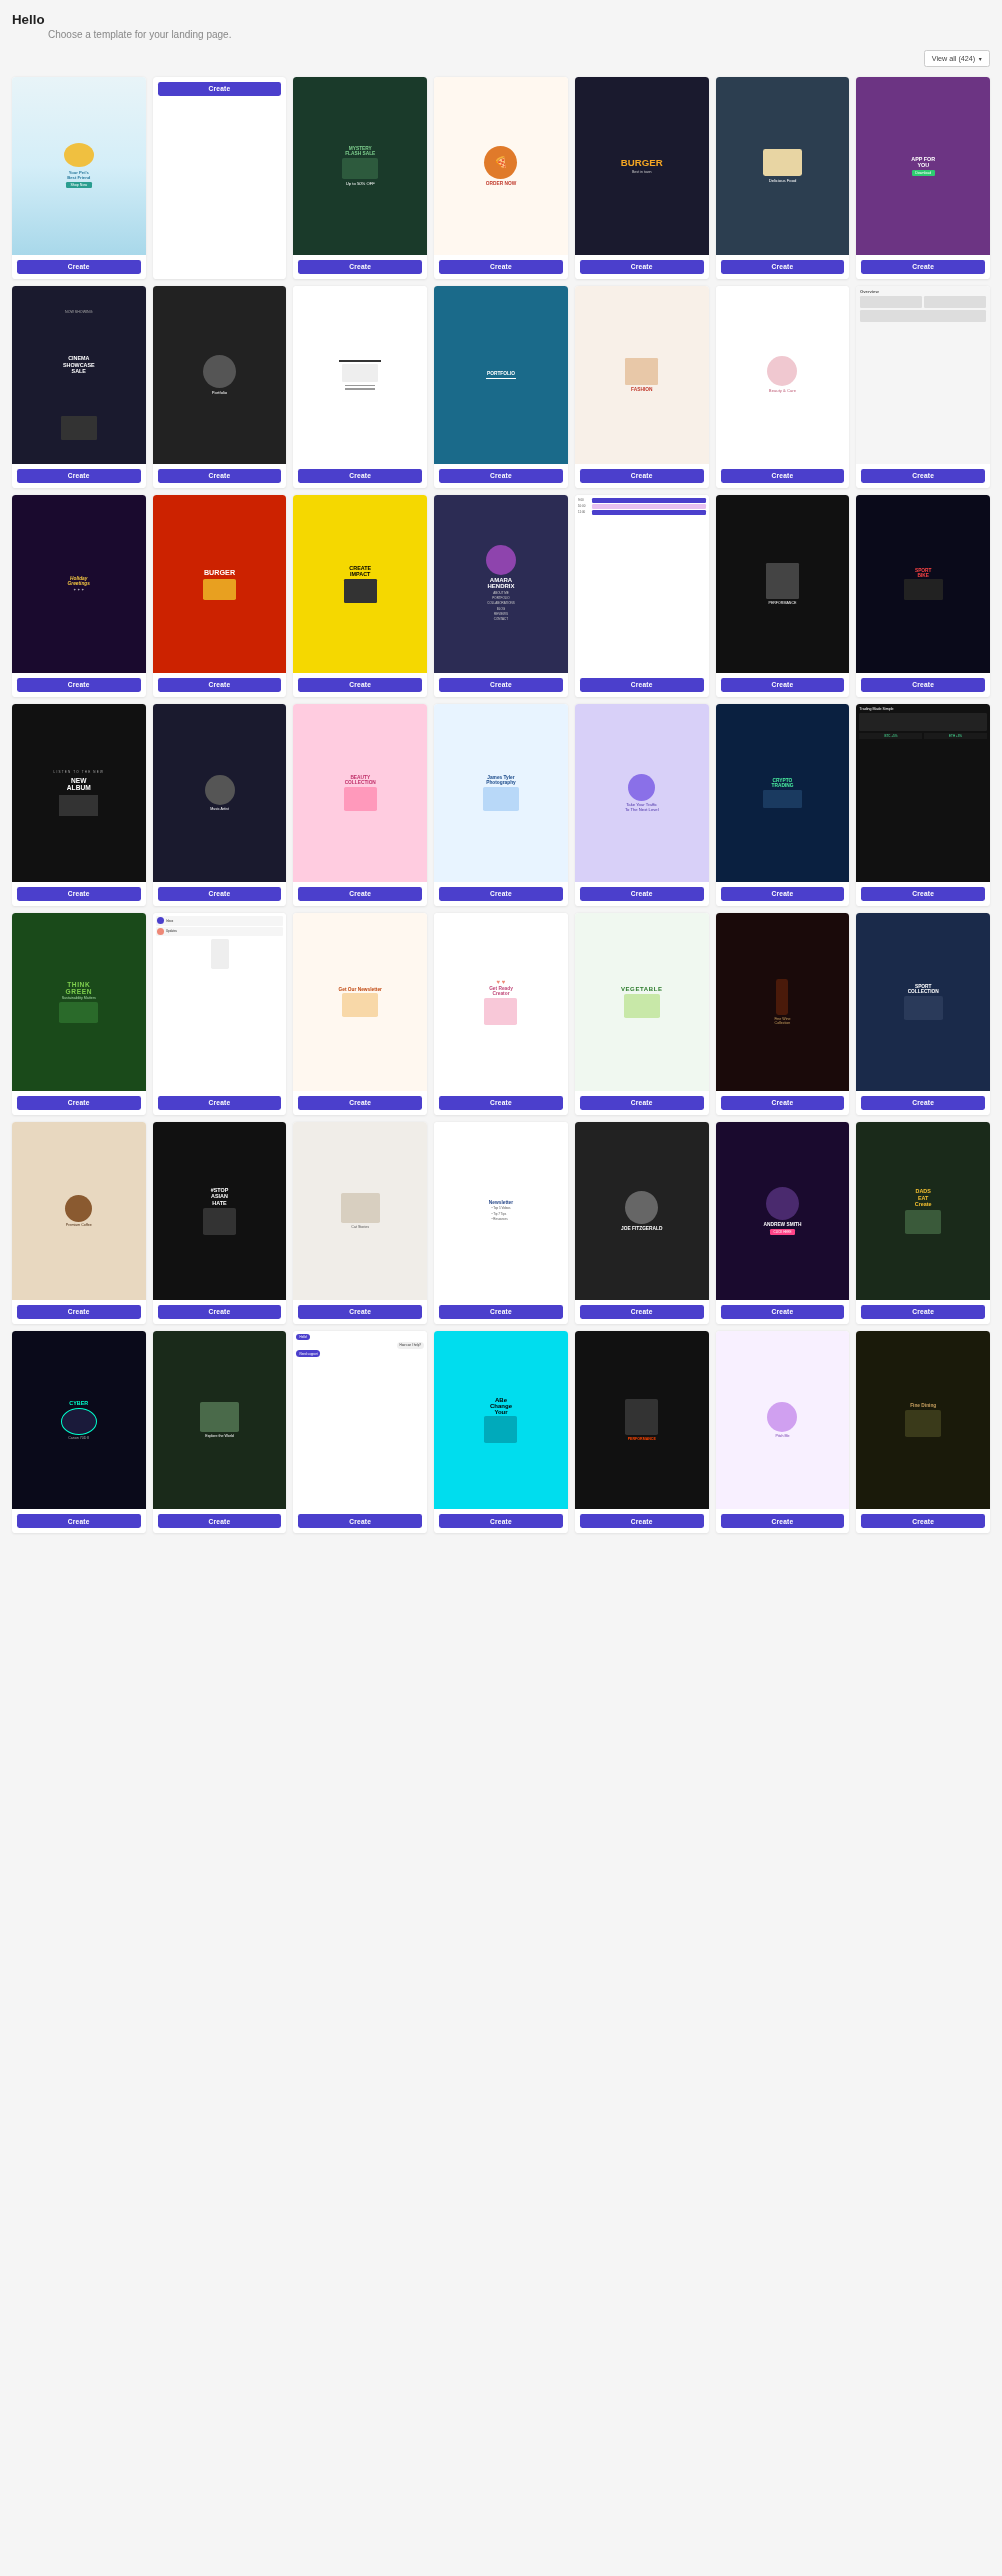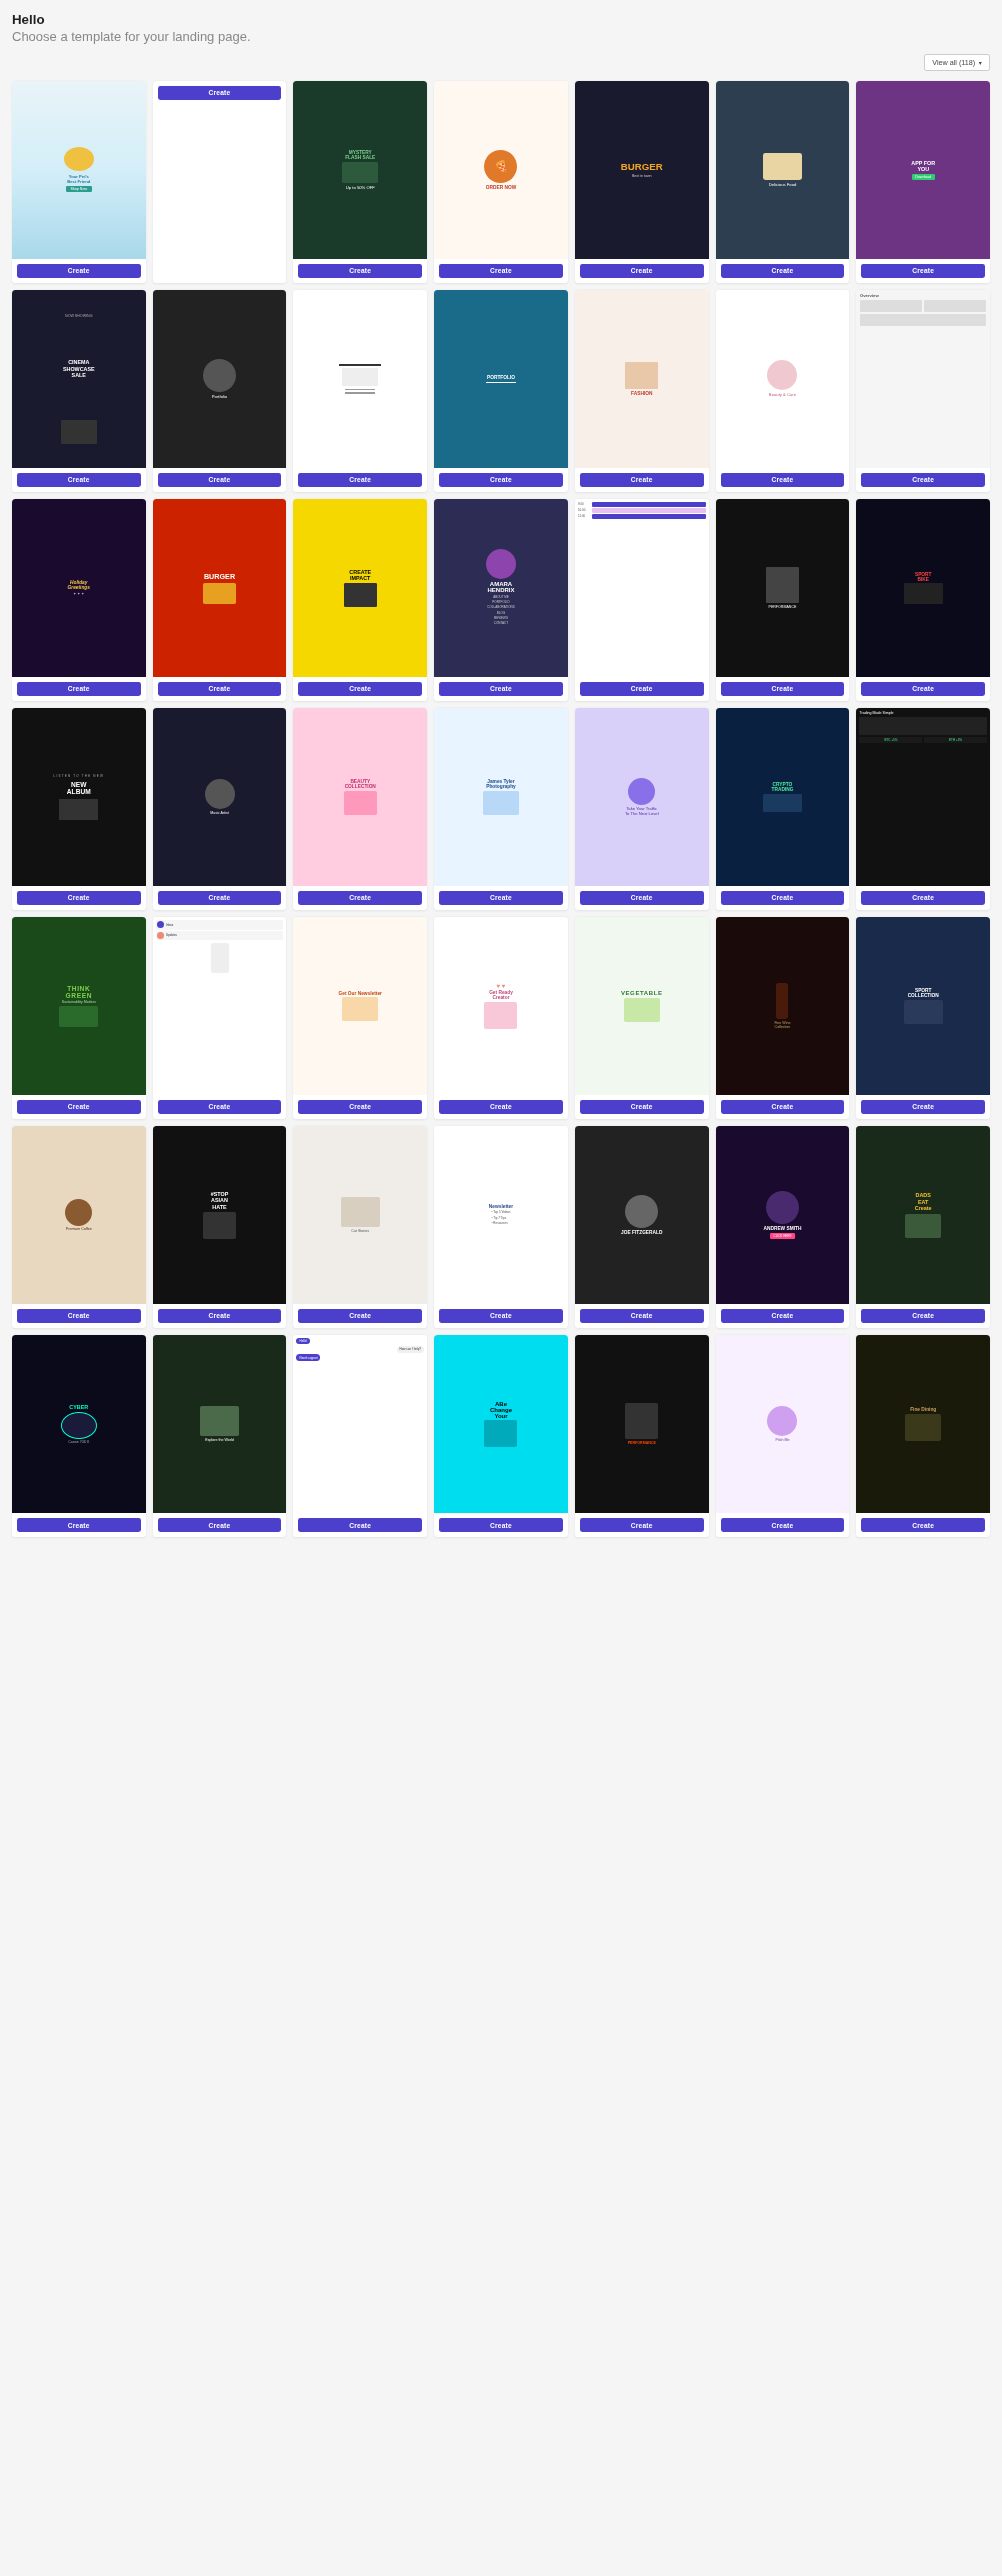--- a/index.html
+++ b/index.html
@@ -12,22 +12,23 @@
     .page-header {
       margin-bottom: 9.7px;
     }
     .page-title {
       font-size: 13.3px;
       font-weight: 700;
       color: #222;
       margin-bottom: 2.4px;
     }
     .page-subtitle {
-      font-size: 13px;
+      font-size: 10px;
       color: #888;
+      margin-left: 36px;
     }
     .toolbar {
       display: flex;
       justify-content: flex-end;
       margin-bottom: 9.7px;
     }
     .view-all-btn {
       display: flex;
       align-items: center;
       gap: 3.6px;
@@ -493,21 +494,21 @@
 </head>
 <body>
 
 <div class="page-header">
   <div class="page-title">Hello</div>
   <div class="page-subtitle">Choose a template for your landing page.</div>
 </div>
 
 <div class="toolbar">
   <button class="view-all-btn">
-    <span>View all (118)</span>
+    <span>View all (424)</span>
     <span class="chevron">▾</span>
   </button>
 </div>
 
 <div class="templates-grid" id="templates-grid">
 <div class="template-card">
       <div class="template-preview">
         <div class="t-pet template-preview-inner">
           <div class="pet-img"></div>
           <div class="pet-text">Your Pet's<br>Best Friend</div>

